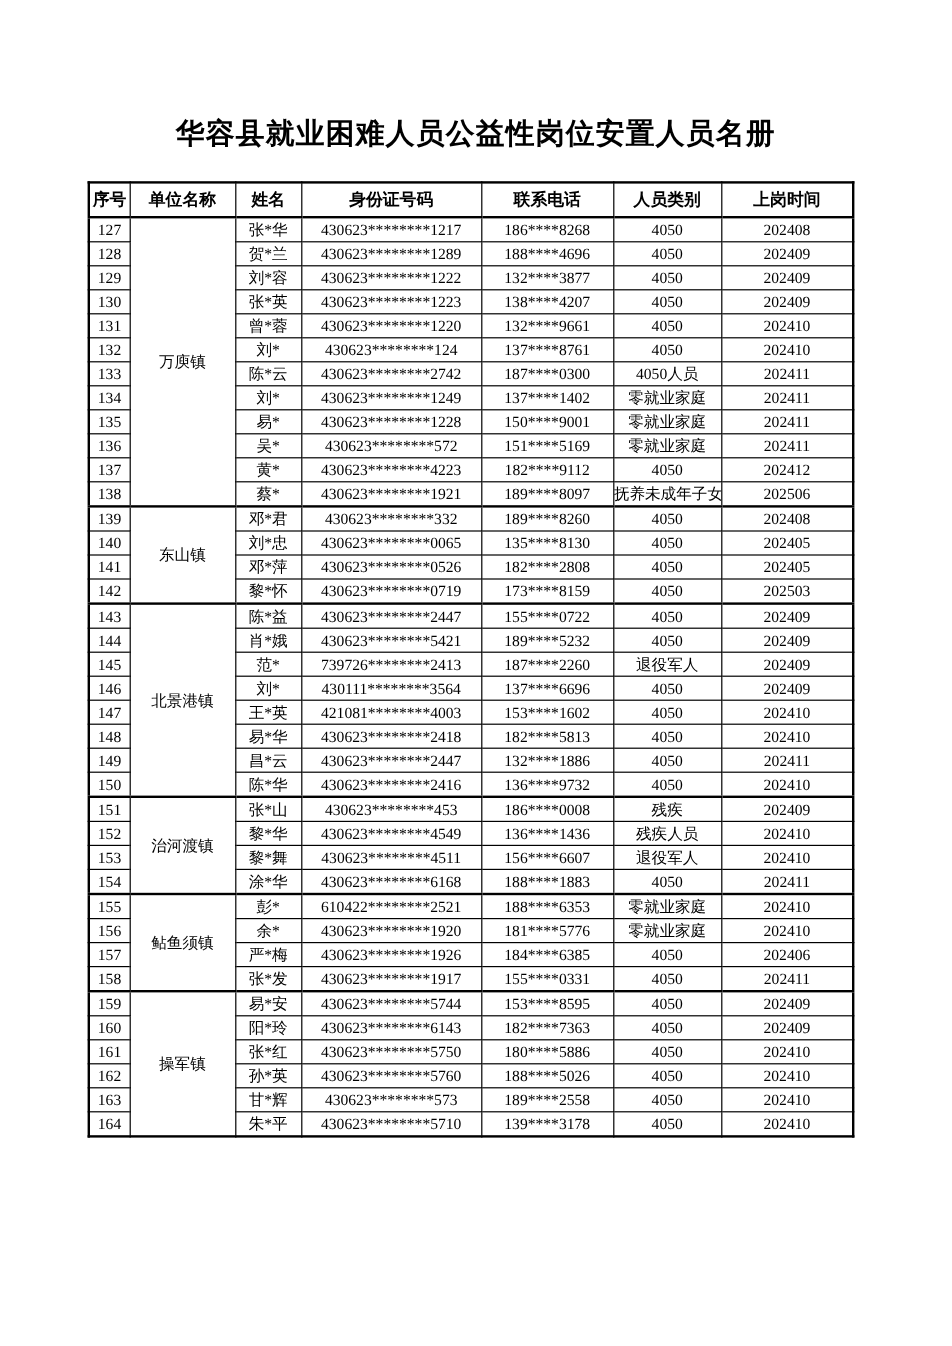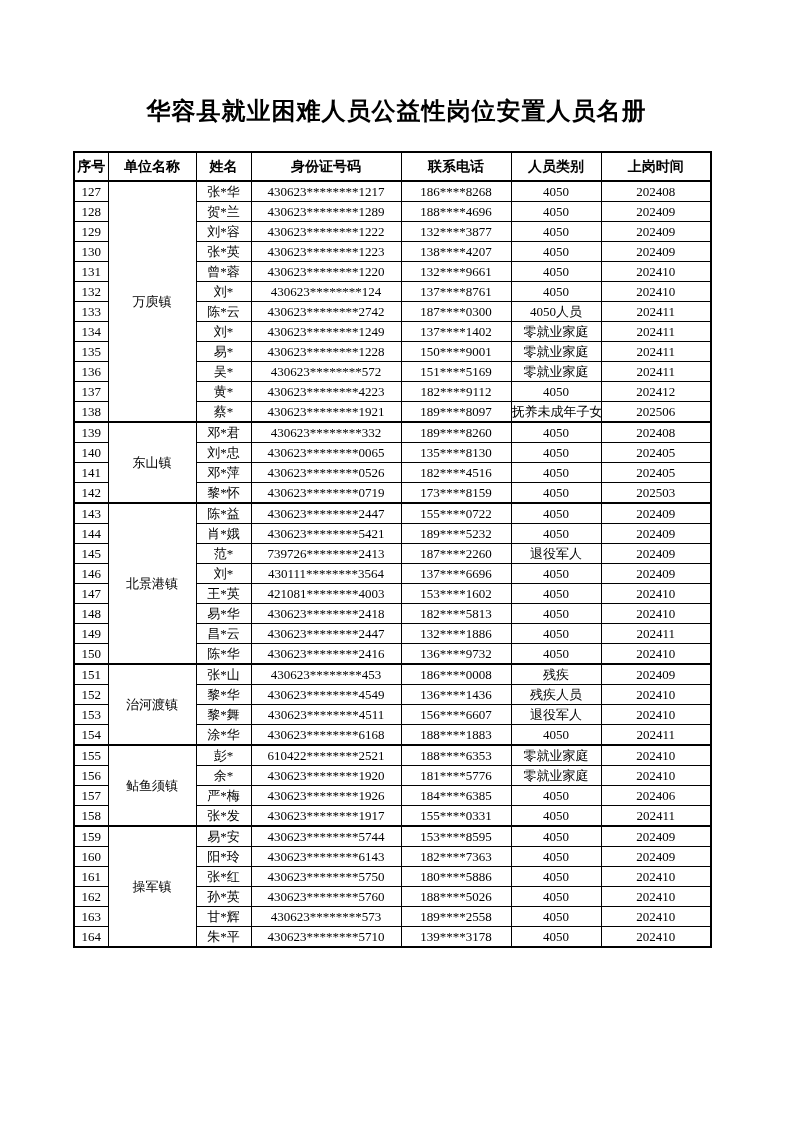--- a/index.html
+++ b/index.html
@@ -202,21 +202,21 @@
           <td>刘*忠</td>
           <td>430623********0065</td>
           <td>135****8130</td>
           <td>4050</td>
           <td>202405</td>
         </tr>
         <tr>
           <td>141</td>
           <td>邓*萍</td>
           <td>430623********0526</td>
-          <td>182****4516</td>
+          <td>182****2808</td>
           <td>4050</td>
           <td>202405</td>
         </tr>
         <tr>
           <td>142</td>
           <td>黎*怀</td>
           <td>430623********0719</td>
           <td>173****8159</td>
           <td>4050</td>
           <td>202503</td>

